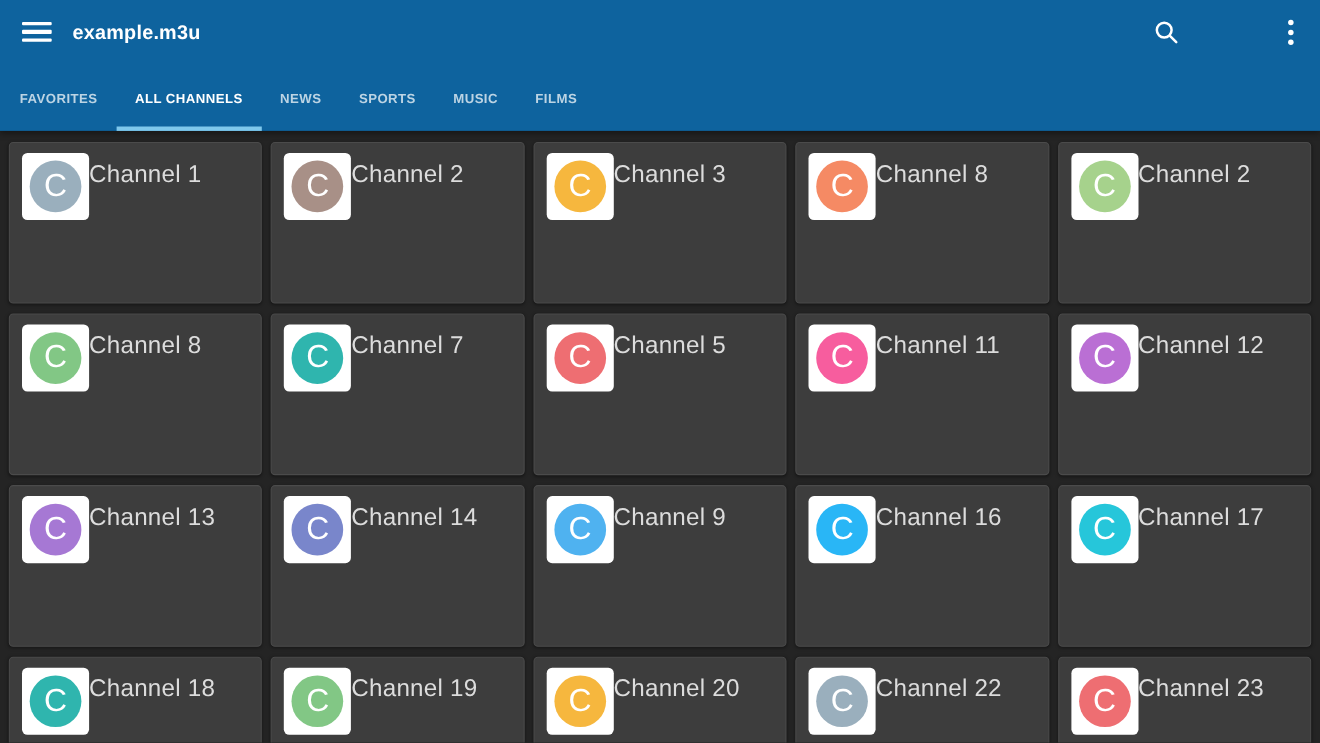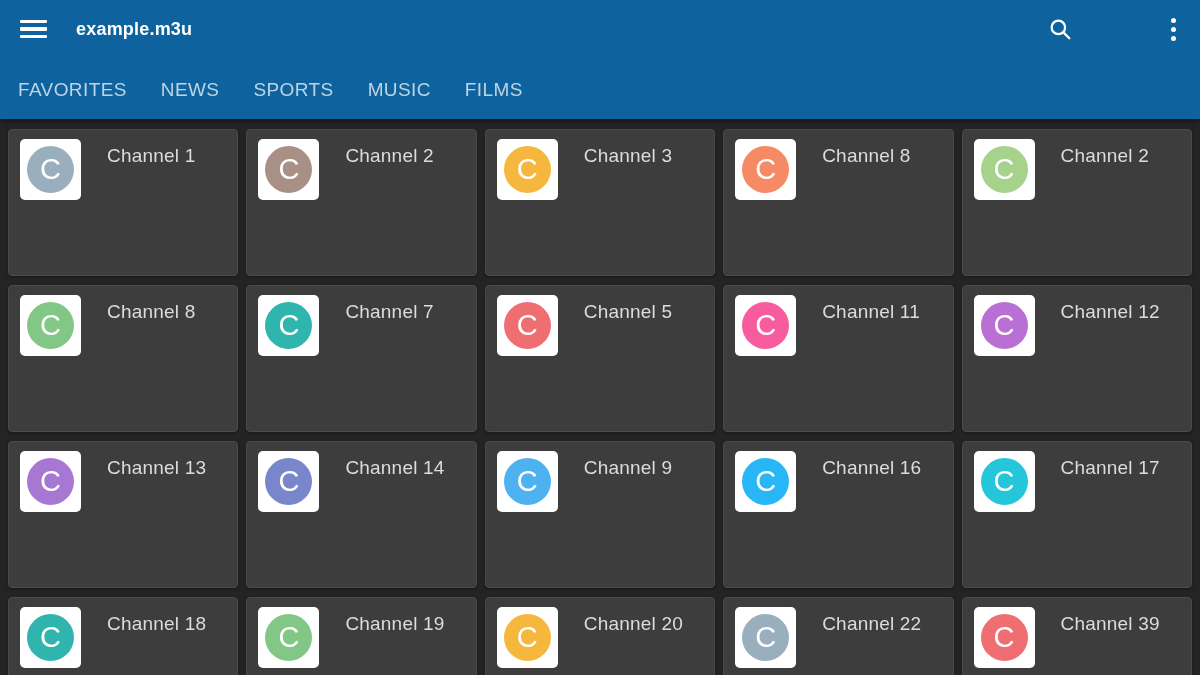--- a/index.html
+++ b/index.html
@@ -21,21 +21,21 @@
     padding:0 23px 0 20px;
   }
   .menu-btn {
     width:27px; height:19px;
     display:flex; flex-direction:column; justify-content:space-between;
     cursor:pointer; flex:0 0 auto;
   }
   .menu-btn span { display:block; height:3.4px; background:#fff; border-radius:1px; }
   .appbar-title {
     color:#fff; font-size:18px; font-weight:bold; letter-spacing:.2px;
-    margin-left:29px; flex:1 1 auto;
+    margin-left:19px; flex:1 1 auto;
   }
   .actions { display:flex; align-items:center; gap:36px; }
   .icon-btn { display:flex; align-items:center; justify-content:center; cursor:pointer; }
   .grid-icon {
     display:grid; grid-template-columns:repeat(3,7px); grid-template-rows:repeat(2,8px);
     gap:2px;
   }
   .grid-icon i { background:#fff; display:block; }
   .dots-icon { display:flex; flex-direction:column; gap:4px; padding:0 1px; }
   .dots-icon i { width:5px; height:5px; border-radius:50%; background:#fff; display:block; }
@@ -47,21 +47,21 @@
     padding-left:1px;
   }
   .tab {
     display:flex; align-items:center;
     padding:6px 17px 0 17px;
     border-bottom:4px solid transparent;
     cursor:pointer;
   }
   .tab .tab-label {
     color:var(--tab-inactive,#BCD4E4);
-    font-size:19px; font-weight:normal; letter-spacing:.4px;
+    font-size:12px; font-weight:bold; letter-spacing:.4px;
     white-space:nowrap;
   }
   .tab.active { border-bottom-color:var(--tab-indicator,#7EC8EC); }
   .tab.active .tab-label { color:#fff; }
 
   
   .grid {
     margin:10px 8px;
     display:grid;
     grid-template-columns:repeat(5,1fr);
@@ -84,23 +84,23 @@
   }
   .circle {
     width:47px; height:47px; border-radius:50%;
     display:flex; align-items:center; justify-content:center;
   }
   .circle .letter {
     color:#fff; font-size:29px; line-height:1;
     font-family:"Liberation Sans","DejaVu Sans",sans-serif;
   }
   .chname {
-    position:absolute; left:98px; top:15px;
+    position:absolute; left:72px; top:15px;
     color:var(--channel-text,#DCDCDC);
-    font-size:19px; letter-spacing:.2px;
+    font-size:22px; letter-spacing:.2px;
     white-space:nowrap;
   }
 </style>
 </head>
 <body>
 
 <header class="header">
   <div class="appbar">
     <div class="menu-btn">
       <span></span>
@@ -128,20 +128,23 @@
           <i></i>
           <i></i>
       </div>
     </div>
   </div>
   <nav class="tabs" id="tabs">
   <div class="tab">
     <span class="tab-label">FAVORITES</span>
   </div>
 
+  <div class="tab active">
+    <span class="tab-label">ALL CHANNELS</span>
+  </div>
 
   <div class="tab">
     <span class="tab-label">NEWS</span>
   </div>
 
   <div class="tab">
     <span class="tab-label">SPORTS</span>
   </div>
 
   <div class="tab">
@@ -325,15 +328,15 @@
     </div>
     <div class="chname">Channel 22</div>
   </div>
 
   <div class="card">
     <div class="logo">
       <div class="circle" style="background-color: rgb(238, 110, 114);">
         <span class="letter">C</span>
       </div>
     </div>
-    <div class="chname">Channel 39</div>
+    <div class="chname">Channel 23</div>
   </div>
 </main>
 
 </body></html>

